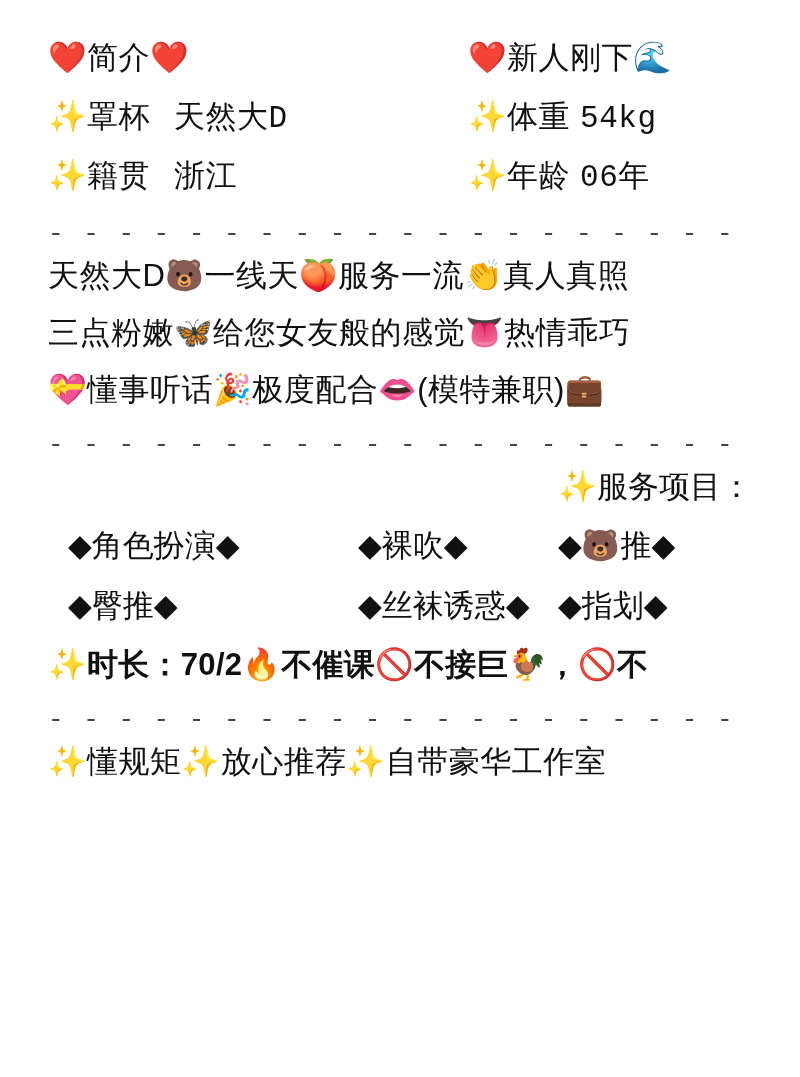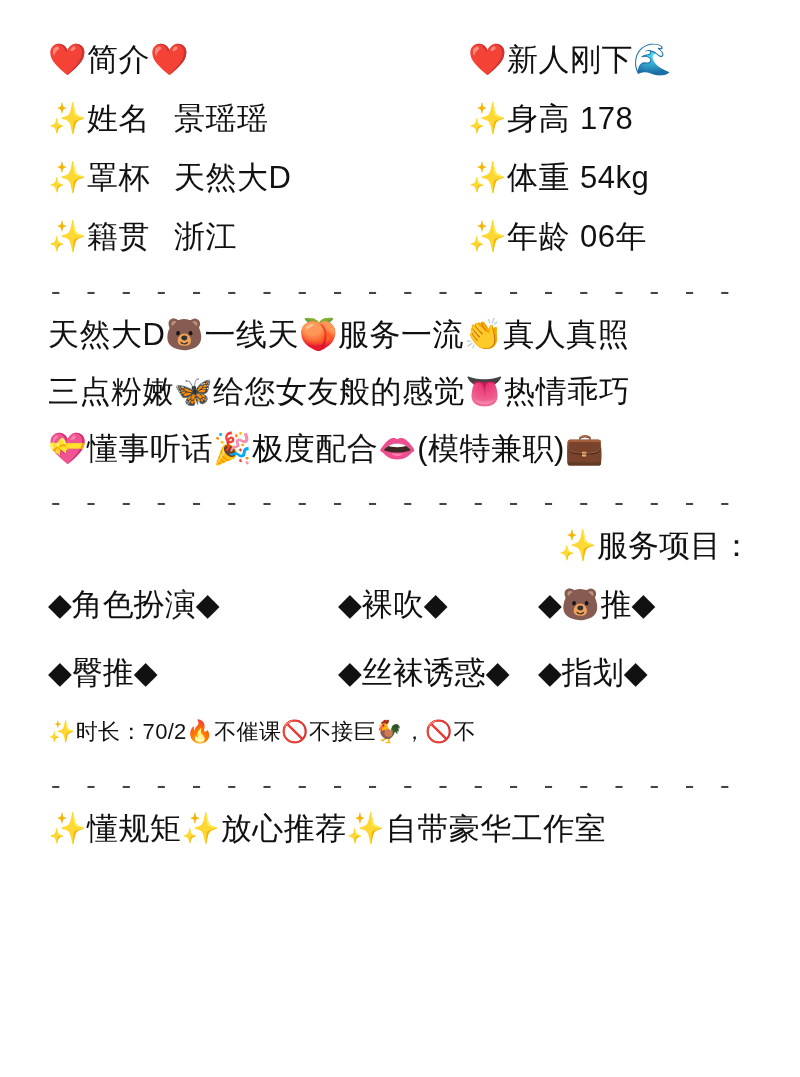--- a/index.html
+++ b/index.html
@@ -33,20 +33,21 @@
   }
   .col-right {
     flex: 1 1 auto;
   }
 
   .line {
     font-size: 31px;
     line-height: 59px;
     white-space: nowrap;
     letter-spacing: 0.5px;
+    font-family: Liberation Mono, monospace;
   }
   .line.big {
     font-size: 31px;
   }
   .label {
     margin-right: 10px;
   }
   .gap-sm { display: inline-block; width: 14px; }
 
   .divider {
@@ -69,59 +70,53 @@
   .svc-title {
     font-size: 31px;
     line-height: 58px;
     margin-top: 2px;
     text-align: right;
   }
 
   .svc-grid {
     display: grid;
     grid-template-columns: 290px 200px auto;
-    row-gap: 8px;
+    row-gap: 0px;
+    margin-left: 20px;
   }
   .svc-cell {
     font-size: 31px;
     line-height: 60px;
     white-space: nowrap;
   }
 
   .note {
-    font-size: 22px;
+    font-size: 31px;
     line-height: 57px;
     letter-spacing: 0.3px;
+    font-weight: bold;
   }
 
   .footer {
     font-size: 31px;
     line-height: 58px;
     letter-spacing: 0.5px;
     white-space: nowrap;
   }
 </style>
 </head>
 <body>
 
 <div class="page">
 
   <div class="row">
     <div class="col-left line big">❤️简介❤️</div>
     <div class="col-right line big">❤️新人刚下🌊</div>
   </div>
 
-  <div class="row">
-    <div class="col-left line">
-      <span class="label">✨姓名</span><span class="gap-sm"></span><span>景瑶瑶</span>
-    </div>
-    <div class="col-right line">
-      <span class="label">✨身高</span><span>178</span>
-    </div>
-  </div>
 
   <div class="row">
     <div class="col-left line">
       <span class="label">✨罩杯</span><span class="gap-sm"></span><span>天然大D</span>
     </div>
     <div class="col-right line">
       <span class="label">✨体重</span><span>54kg</span>
     </div>
   </div>
 

